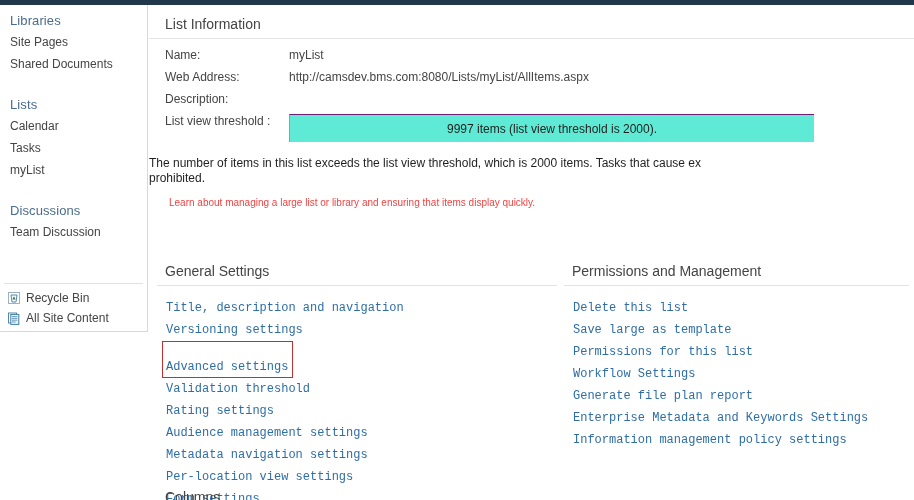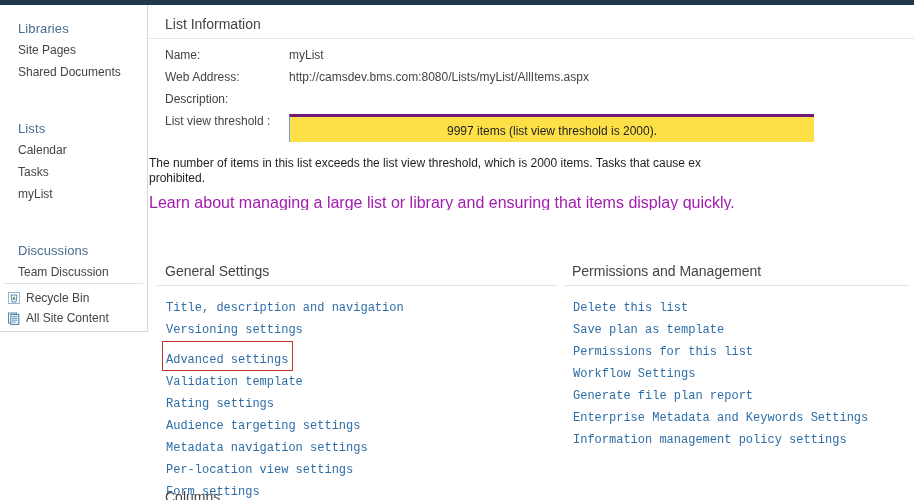--- a/index.html
+++ b/index.html
@@ -29,21 +29,21 @@
   #quicklaunch {
     position: absolute;
     top: 5px; left: 0;
     width: 148px;
     height: 327px;
     border-right: 1px solid #d8d8d8;
     border-bottom: 1px solid #d8d8d8;
     box-sizing: border-box;
     background: #ffffff;
   }
-  .ql-group { padding: 12px; }
+  .ql-group { padding: 4px; }
   .ql-heading {
     color: #4a6c8e;
     font-size: 13px;
     padding: 4px 0 3px 6px;
     letter-spacing: .1px;
   }
   .ql-item {
     color: #444444;
     font-size: 12px;
     padding: 4px 0 4px 6px;
@@ -110,22 +110,22 @@
     padding: 0 0 7px 0;
   }
   #info-table td.lbl {
     width: 120px;
     padding-right: 4px;
     line-height: 15px;
   }
   #info-table td.val { line-height: 15px; white-space: nowrap; }
 
   #threshold-bar {
-    background: #fde047;
-    border-top: 3px solid #701a75;
+    background: #5eead4;
+    border-top: 1px solid #701a75;
     border-left: 1px solid #6aa3e8;
     width: 525px;
     height: 28px;
     line-height: 28px;
     text-align: center;
     color: #1f1f1f;
     font-size: 12px;
     box-sizing: border-box;
   }
   #threshold-desc {
@@ -134,23 +134,24 @@
     color: #1f1f1f;
     font-size: 12px;
     line-height: 15px;
     white-space: nowrap;
     overflow: hidden;
   }
   #threshold-desc .line2 { display: block; }
   #threshold-link {
     display: block;
     margin-top: 9px;
-    color: #a21caf;
-    font-size: 16px;
+    color: #ef4444;
+    font-size: 10px;
     cursor: pointer;
+    margin-left: 20px;
   }
 
   
   #settings-cols {
     position: absolute;
     top: 219px;
     left: 0;
     width: 765px;
   }
   .settings-col {
@@ -172,21 +173,21 @@
     display: block;
     color: #2e6da6;
     font-size: 12px;
     line-height: 14px;
     padding: 4px 0 4px 0;
     cursor: pointer;
     width: max-content;
   }
   .setting-link.boxed {
     border: 1px solid #c23030;
-    padding: 11px 4px 3px 3px;
+    padding: 18px 4px 3px 3px;
     margin-left: -4px;
   }
 
   #columns-head {
     position: absolute;
     top: 484px;
     left: 8px;
     width: 749px;
     font-size: 14px;
     color: #444444;
@@ -286,34 +287,34 @@
   </div>
 
   <div id="settings-cols">
 
     <div class="settings-col" id="col-general">
       <div class="col-head">General Settings</div>
       <div class="link-list">
         <span class="setting-link">Title, description and navigation</span>
         <span class="setting-link">Versioning settings</span>
         <span class="setting-link boxed">Advanced settings</span>
-        <span class="setting-link">Validation template</span>
+        <span class="setting-link">Validation threshold</span>
         <span class="setting-link">Rating settings</span>
-        <span class="setting-link">Audience targeting settings</span>
+        <span class="setting-link">Audience management settings</span>
         <span class="setting-link">Metadata navigation settings</span>
         <span class="setting-link">Per-location view settings</span>
         <span class="setting-link">Form settings</span>
       </div>
     </div>
 
     <div class="settings-col" id="col-perms">
       <div class="col-head">Permissions and Management</div>
       <div class="link-list">
         <span class="setting-link">Delete this list</span>
-        <span class="setting-link">Save plan as template</span>
+        <span class="setting-link">Save large as template</span>
         <span class="setting-link">Permissions for this list</span>
         <span class="setting-link">Workflow Settings</span>
         <span class="setting-link">Generate file plan report</span>
         <span class="setting-link">Enterprise Metadata and Keywords Settings</span>
         <span class="setting-link">Information management policy settings</span>
       </div>
     </div>
 
   </div>
 

